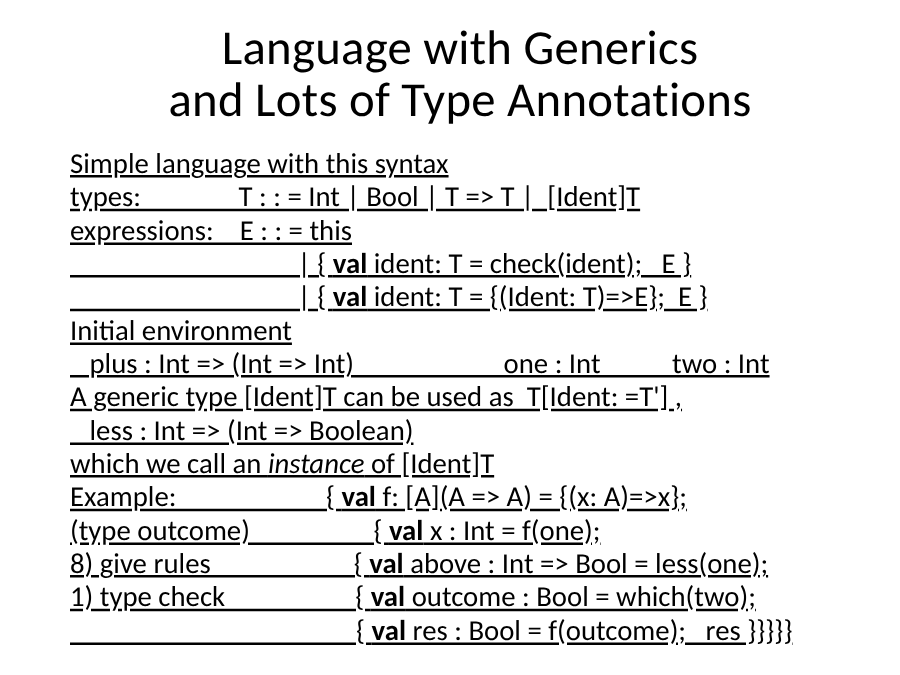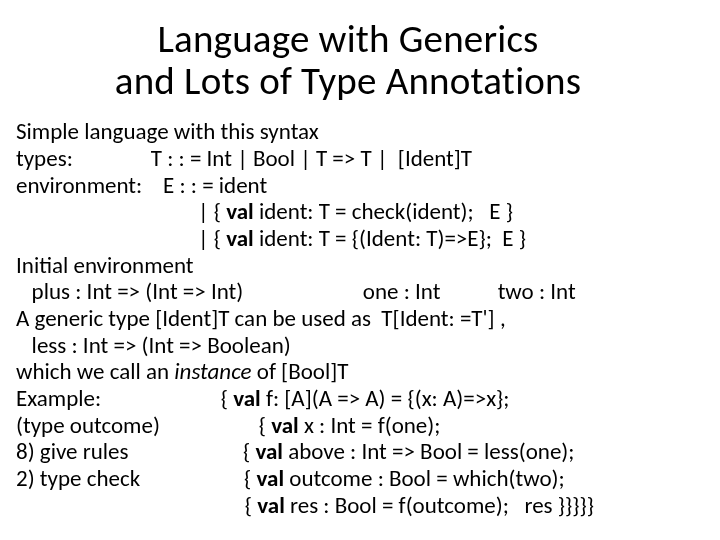--- a/index.html
+++ b/index.html
@@ -8,37 +8,38 @@
     width: 720px;
     height: 540px;
     background: #fff;
     font-family: Calibri, "Segoe UI", Arial, sans-serif;
     color: #000;
   }
   .slide {
     box-sizing: border-box;
     width: 720px;
     height: 540px;
-    padding: 18px 40px 20px 16px;
+    padding: 18px 40px 20px 56px;
   }
   .title {
     font-size: 39px;
     line-height: 1.08;
     text-align: center;
     font-weight: 400;
     margin: 0 0 16px 0;
     letter-spacing: 0.2px;
   }
   .body {
     font-size: 23px;
     line-height: 1.16;
     font-weight: 400;
   }
   .body div {
     white-space: pre;
+    text-decoration: underline;
   }
   .italic {
     font-style: italic;
     margin-top: 48px;
   }
   .bold {
     font-weight: 700;
   }
 </style>
 </head>
@@ -46,27 +47,27 @@
 
 <div class="slide">
   <h1 class="title">
     <span>Language with Generics</span><br>
     <span>and Lots of Type Annotations</span>
   </h1>
 
   <div class="body">
     <div>Simple language with this syntax</div>
     <div>types:               T : : = Int | Bool | T =&gt; T |  [Ident]T</div>
-    <div>environment:    E : : = ident</div>
+    <div>expressions:    E : : = this</div>
     <div><span>                                   | { </span><span class="bold">val</span><span> ident: T = check(ident);   E }</span></div>
     <div><span>                                   | { </span><span class="bold">val</span><span> ident: T = {(Ident: T)=&gt;E};  E }</span></div>
     <div>Initial environment</div>
     <div>   plus : Int =&gt; (Int =&gt; Int)                       one : Int           two : Int</div>
     <div>A generic type [Ident]T can be used as  T[Ident: =T'] ,</div>
     <div>   less : Int =&gt; (Int =&gt; Boolean)</div>
-    <div><span>which we call an </span><span class="italic">instance</span><span> of [Bool]T</span></div>
+    <div><span>which we call an </span><span class="italic">instance</span><span> of [Ident]T</span></div>
     <div><span>Example:                       { </span><span class="bold">val</span><span> f: [A](A =&gt; A) = {(x: A)=&gt;x};</span></div>
     <div><span>(type outcome)                   { </span><span class="bold">val</span><span> x : Int = f(one);</span></div>
     <div><span>8) give rules                      { </span><span class="bold">val</span><span> above : Int =&gt; Bool = less(one);</span></div>
-    <div><span>2) type check                    { </span><span class="bold">val</span><span> outcome : Bool = which(two);</span></div>
+    <div><span>1) type check                    { </span><span class="bold">val</span><span> outcome : Bool = which(two);</span></div>
     <div><span>                                            { </span><span class="bold">val</span><span> res : Bool = f(outcome);   res }}}}}</span></div>
   </div>
 </div>
 
 </body></html>

